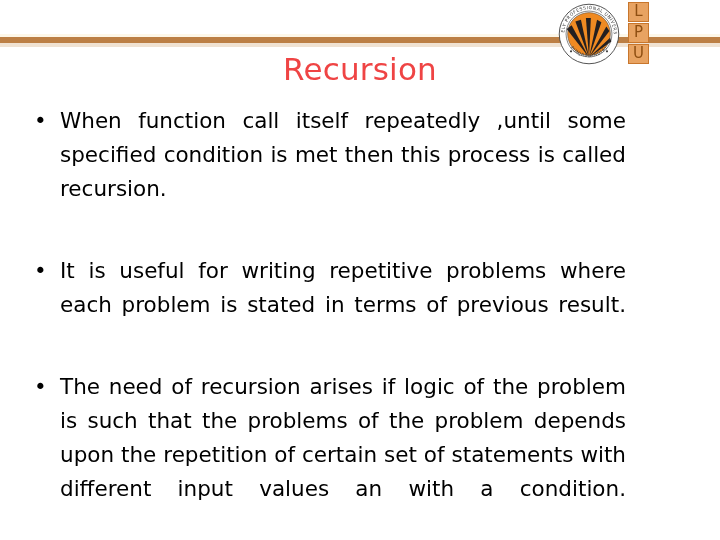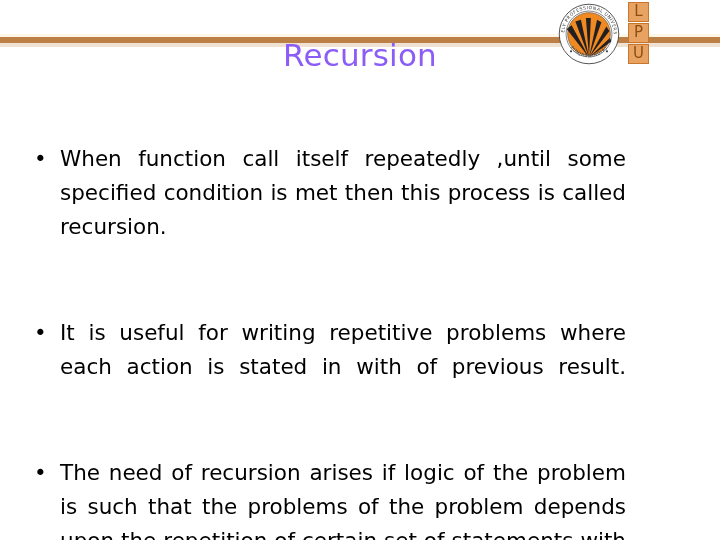--- a/index.html
+++ b/index.html
@@ -87,27 +87,27 @@
     font-size: 15px;
     line-height: 17px;
     text-align: center;
     font-weight: normal;
   }
 
   
   #slide-title {
     position: absolute;
     left: 60px;
-    top: 36px;
+    top: 50px;
     width: 600px;
     text-align: center;
     font-family: "DejaVu Sans", sans-serif;
     font-size: 31px;
     font-weight: normal;
-    color: #8b5cf6;
+    color: #ef4444;
     letter-spacing: 0.2px;
     line-height: 38px;
     white-space: nowrap;
   }
 
   
   #body-list {
     position: absolute;
     left: 30px;
     top: 104px;
@@ -132,21 +132,20 @@
     left: 4px;
     top: 0;
     width: 18px;
     font-size: 21.5px;
     line-height: 34px;
     color: #000000;
     text-align: left;
   }
   .bullet-text {
     display: block;
-    margin-top: 38px;
   }
   
   .bullet-text::after {
     content: "";
     display: inline-block;
     width: 100%;
   }
 </style>
 </head>
 <body>
@@ -198,21 +197,21 @@
 
   <div id="body-list">
 
     <div class="bullet-item">
       <span class="bullet-marker">•</span>
       <span class="bullet-text">When function call itself repeatedly ,until some specified condition is met then this process is called recursion.</span>
     </div>
 
     <div class="bullet-item">
       <span class="bullet-marker">•</span>
-      <span class="bullet-text">It is useful for writing repetitive  problems where each action is stated in with of previous result.</span>
+      <span class="bullet-text">It is useful for writing repetitive  problems where each problem is stated in terms of previous result.</span>
     </div>
 
     <div class="bullet-item">
       <span class="bullet-marker">•</span>
       <span class="bullet-text">The need of recursion arises if logic of the problem is such that the problems of the problem depends upon the repetition of certain set of statements with different input values an with a condition.</span>
     </div>
 
   </div>
 </div>
 

